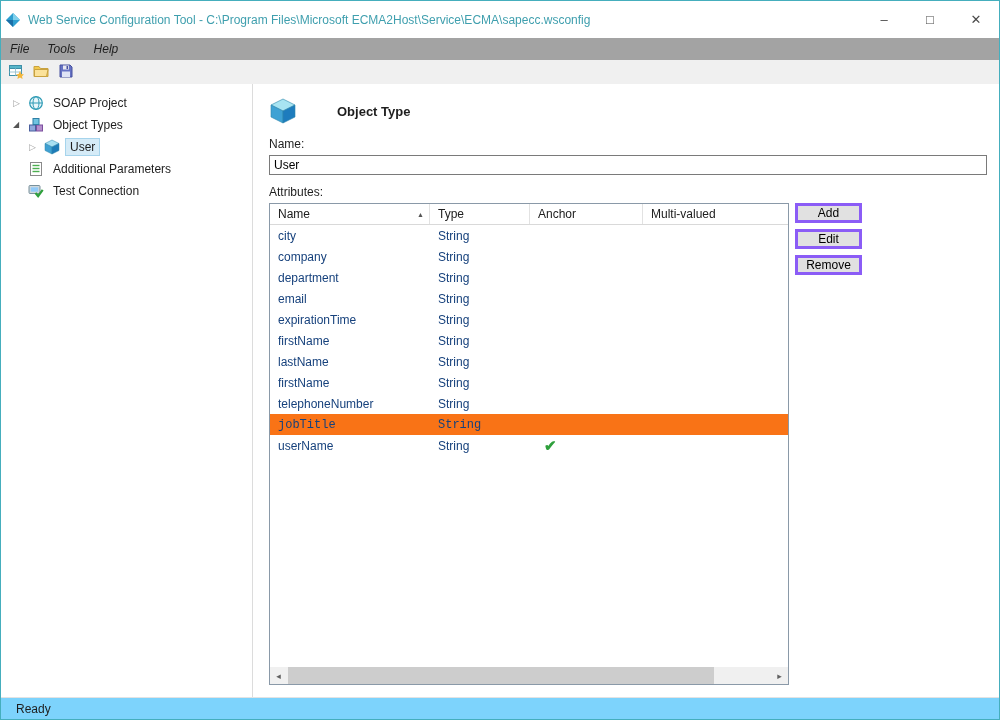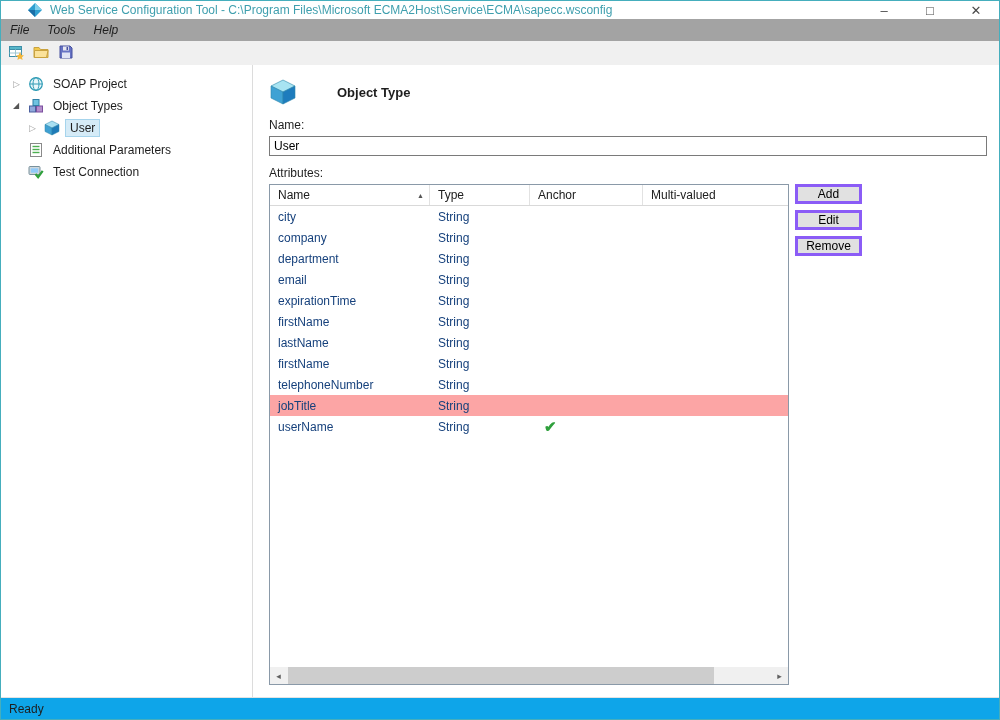--- a/index.html
+++ b/index.html
@@ -11,21 +11,21 @@
     background: #fff;
   }
   .window {
     width: 1000px; height: 720px;
     border: 1px solid #45aebd;
     display: flex; flex-direction: column;
     background: #fff;
   }
 
   
-  .titlebar { height: 18px; flex: 0 0 auto; display: flex; align-items: center; padding-left: 26px; background: #fff; }
+  .titlebar { height: 37px; flex: 0 0 auto; display: flex; align-items: center; padding-left: 4px; background: #fff; }
   .app-icon { width: 16px; height: 16px; flex: 0 0 auto; }
   .title-text { margin-left: 7px; color: #3f9fae; flex: 1; white-space: nowrap; overflow: hidden; }
   .win-controls { display: flex; height: 100%; flex: 0 0 auto; }
   .win-btn { width: 46px; height: 100%; display: flex; align-items: center; justify-content: center; color: #4a4a4a; font-size: 13px; cursor: default; }
 
   
   .menubar { height: 22px; flex: 0 0 auto; background: #a3a3a3; display: flex; align-items: center; padding-left: 0; font-style: italic; }
   .menu-item { padding: 3px 9px; }
 
   
@@ -64,42 +64,42 @@
   }
   .thead { display: flex; height: 21px; flex: 0 0 auto; border-bottom: 1px solid #d9d9d9; background: #fff; }
   .th {
     display: flex; align-items: center; padding-left: 8px;
     border-right: 1px solid #e2e2e2; color: #202020;
   }
   .c-name { width: 160px; } .c-type { width: 100px; } .c-anchor { width: 113px; } .c-multi { flex: 1; border-right: none; }
   .sort-icon { margin-left: auto; margin-right: 5px; font-size: 7px; color: #555; }
   .tbody { flex: 1; overflow: hidden; }
   .trow { display: flex; height: 21px; }
-  .trow.selected { background: #fca5a5; }
+  .trow.selected { background: #f97316; font-family: Liberation Mono, monospace; }
   .tcell { display: flex; align-items: center; padding-left: 8px; overflow: hidden; white-space: nowrap; }
   .tcell.c-name, .tcell.c-type { color: #16417c; }
   .tcell .check { color: #2fa03c; font-size: 15px; font-weight: bold; line-height: 1; padding-left: 6px; }
 
   
   .hscroll { position: absolute; left: 0; right: 0; bottom: 0; height: 17px; background: #f0f0f0; display: flex; }
   .scroll-arrow { width: 17px; height: 17px; display: flex; align-items: center; justify-content: center; color: #606060; font-size: 9px; flex: 0 0 auto; }
   .scroll-track { flex: 1; position: relative; }
   .scroll-thumb { position: absolute; left: 1px; top: 0; height: 17px; width: 88%; background: #cdcdcd; }
 
   
   .btn-col { display: flex; flex-direction: column; margin-left: 6px; }
   .btn {
     width: 67px; height: 20px; margin-bottom: 6px;
     background: #e1e1e1; border: 3px solid #8b5cf6;
     font-family: "Liberation Sans", sans-serif; font-size: 12px;
     display: flex; align-items: center; justify-content: center; cursor: default;
   }
 
   
-  .statusbar { height: 22px; flex: 0 0 auto; background: #0ea5e9; border-top: 1px solid #e3e3e3; display: flex; align-items: center; padding-left: 8px; text-align: center; }
+  .statusbar { height: 22px; flex: 0 0 auto; background: #7dd3fc; border-top: 1px solid #e3e3e3; display: flex; align-items: center; padding-left: 15px; text-align: center; }
 </style>
 </head>
 <body>
 
 <div class="window">
 
   <div class="titlebar">
     <span class="app-icon">
       <svg width="16" height="16" viewBox="0 0 16 16">
         <polygon points="8,1 15,8 8,15 1,8" fill="#2f9fd0"></polygon>

